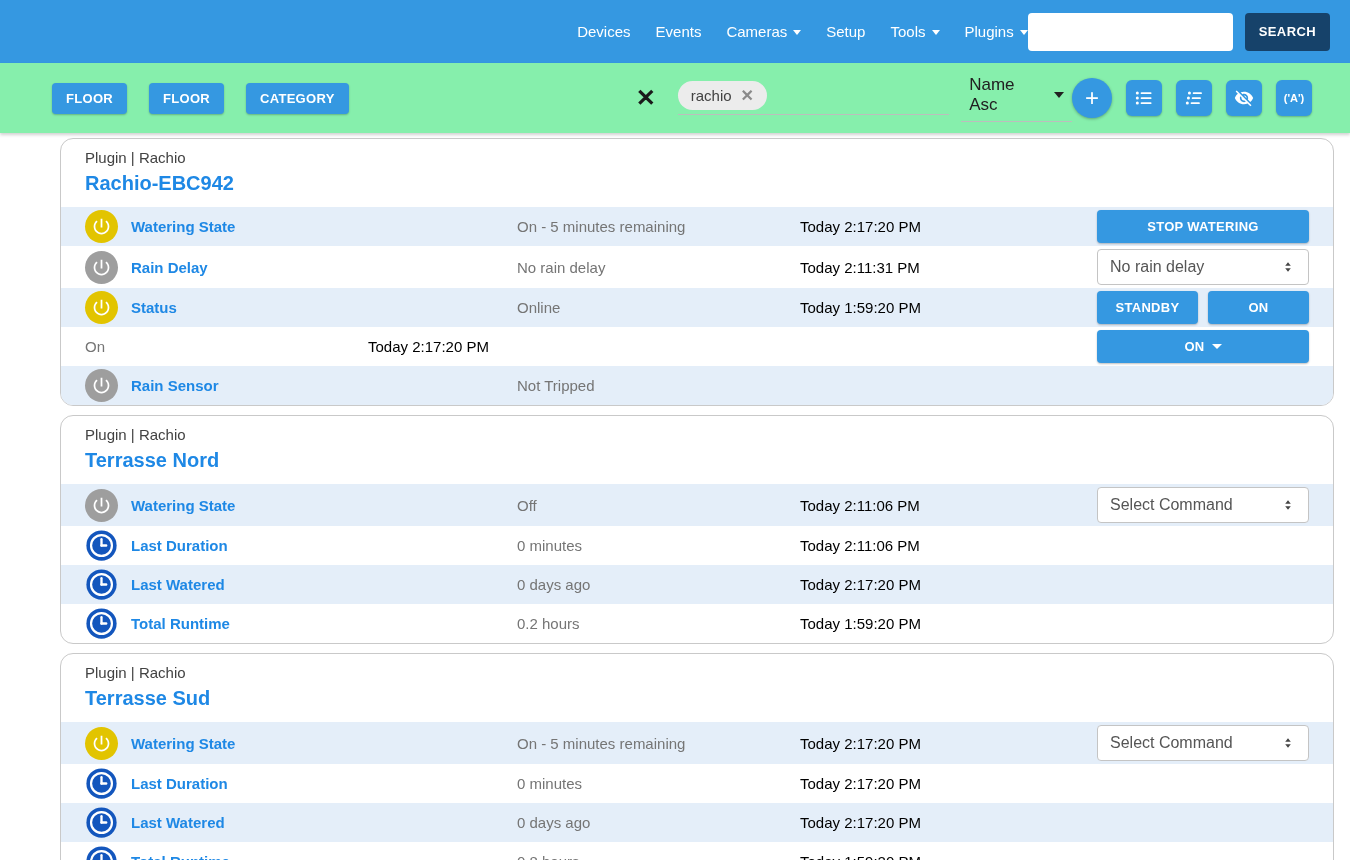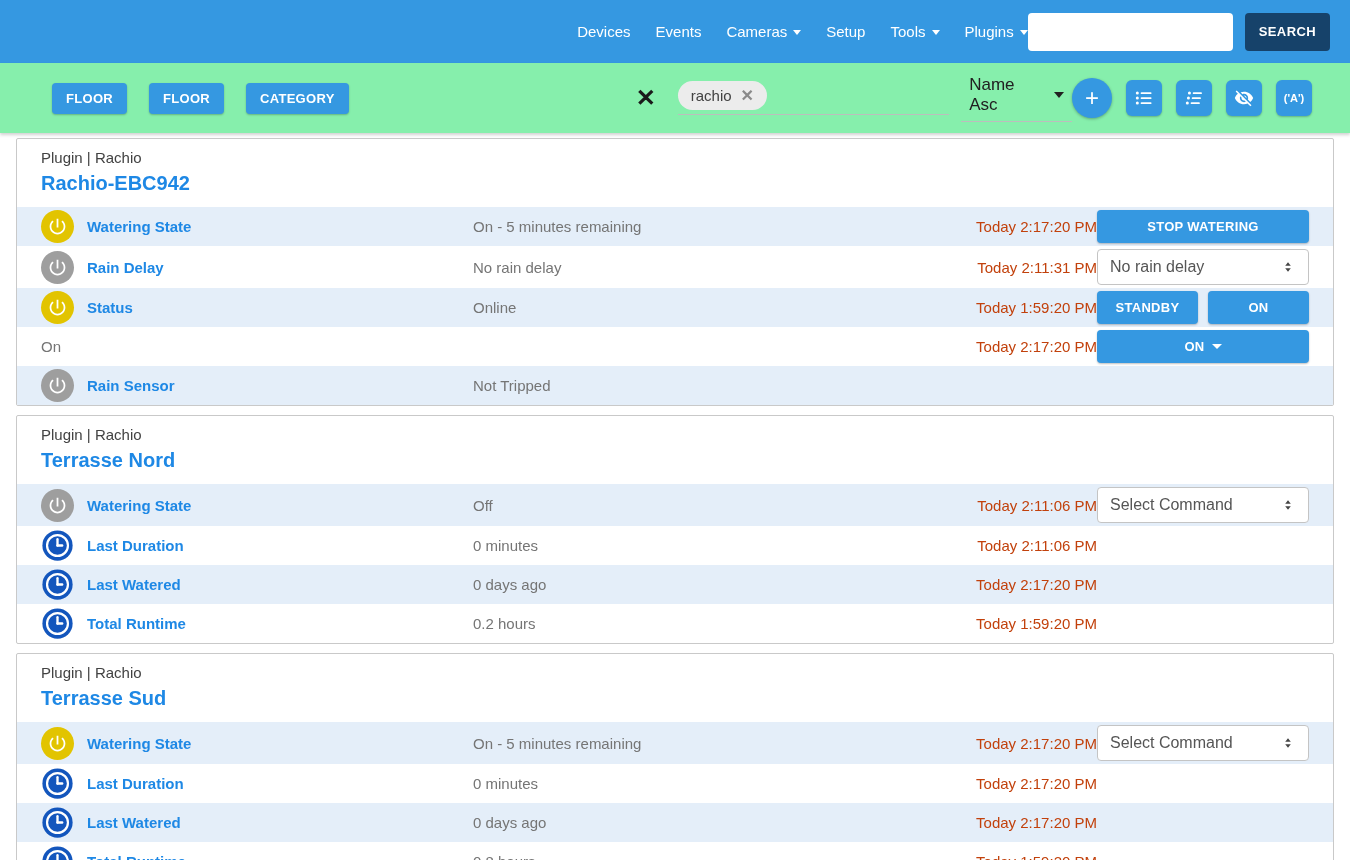--- a/index.html
+++ b/index.html
@@ -43,39 +43,39 @@
     border:none; color:#fff; font-size:24px; cursor:pointer; display:flex; align-items:center;
     justify-content:center; box-shadow:0 1px 3px rgba(0,0,0,.3); }
   .sq-btn { width:36px; height:36px; border-radius:6px; background:var(--c-accent,#3598e1);
     border:none; cursor:pointer; display:flex; align-items:center; justify-content:center;
     box-shadow:0 1px 2px rgba(0,0,0,.25); color:#fff; }
   .sq-btn svg { width:20px; height:20px; fill:#fff; }
   .antenna-txt { font-size:11px; font-weight:bold; color:#fff; letter-spacing:0; }
 
   
   .main { padding:5px 16px 0 16px; position:relative; }
-  .card { border:1px solid #c9c9c9; border-radius:2px; background:#fff;
-    margin-bottom:9px; overflow:hidden; }
+  .card { border:1px solid #c9c9c9; border-radius:13px; background:#fff;
+    margin-bottom:9px; overflow:hidden;margin-left:44px; }
   .card-head { padding:10px 24px 6px 24px; }
   .card-sub { font-size:15px; color:#424242; }
   .card-title { font-size:20px; font-weight:bold; color:var(--c-label,#1e88e5); margin-top:6px; }
   .card-body { margin-top:6px; }
   .row { display:flex; align-items:center; min-height:37px; padding:3px 24px; }
   .row.stripe { background:var(--c-stripe,#e4eef9); }
   .row-label { display:flex; align-items:center; gap:13px; width:432px; }
   .row-label .lbl { font-size:15px; font-weight:bold; color:var(--c-label,#1e88e5); }
   .dev-icon { width:33px; height:33px; border-radius:50%; display:flex; align-items:center;
     justify-content:center; flex:none; }
   .dev-icon svg { width:21px; height:21px; }
   .dev-icon.yellow { background:var(--c-yellow,#e2c400); }
   .dev-icon.gray { background:var(--c-gray,#9e9e9e); }
   .dev-icon.clock { background:transparent; }
   .dev-icon.clock svg { width:33px; height:33px; }
   .row-value { width:283px; font-size:15px; color:#757575; }
-  .row-time { flex:1; font-size:15px; color:#c2410c;text-align:right; }
+  .row-time { flex:1; font-size:15px; color:#000000; }
   .row-control { width:212px; display:flex; gap:10px; }
   .ctl-btn { flex:1; height:33px; background:var(--c-accent,#3598e1); border:none;
     border-radius:4px; color:#fff; font-size:13px; font-weight:bold; letter-spacing:.3px;
     cursor:pointer; box-shadow:0 1px 2px rgba(0,0,0,.25); display:flex; align-items:center;
     justify-content:center; gap:7px; }
   .btn-caret { width:0; height:0; border-left:5px solid transparent;
     border-right:5px solid transparent; border-top:5px solid #fff; }
   .ctl-select { flex:1; height:36px; background:#fff; border:1px solid #c4c4c4;
     border-radius:4px; display:flex; align-items:center; padding:0 12px; cursor:pointer; }
   .ctl-select .sel-lbl { flex:1; font-size:16px; color:#555; }

